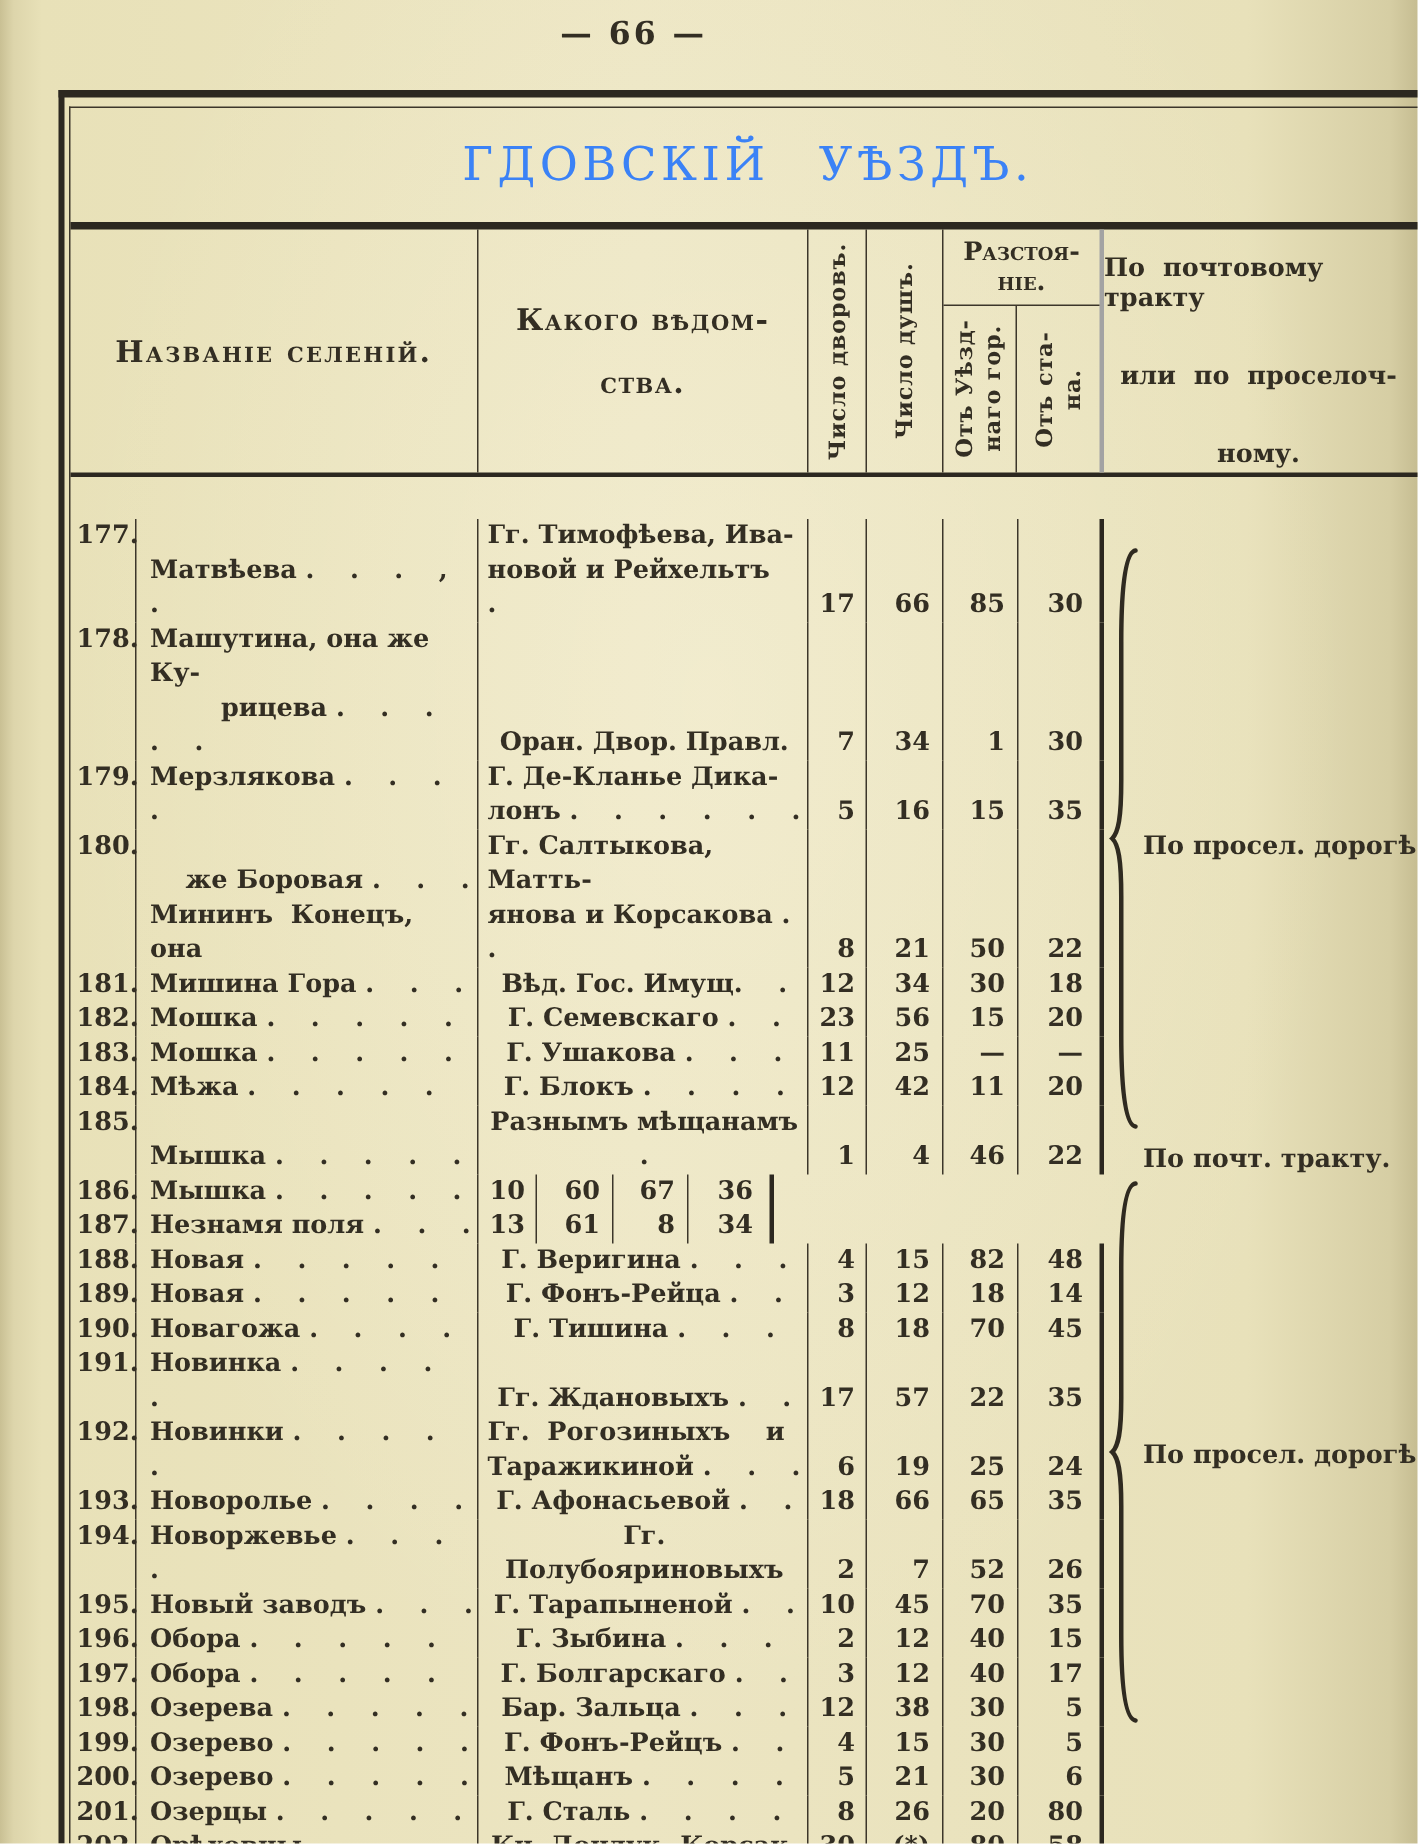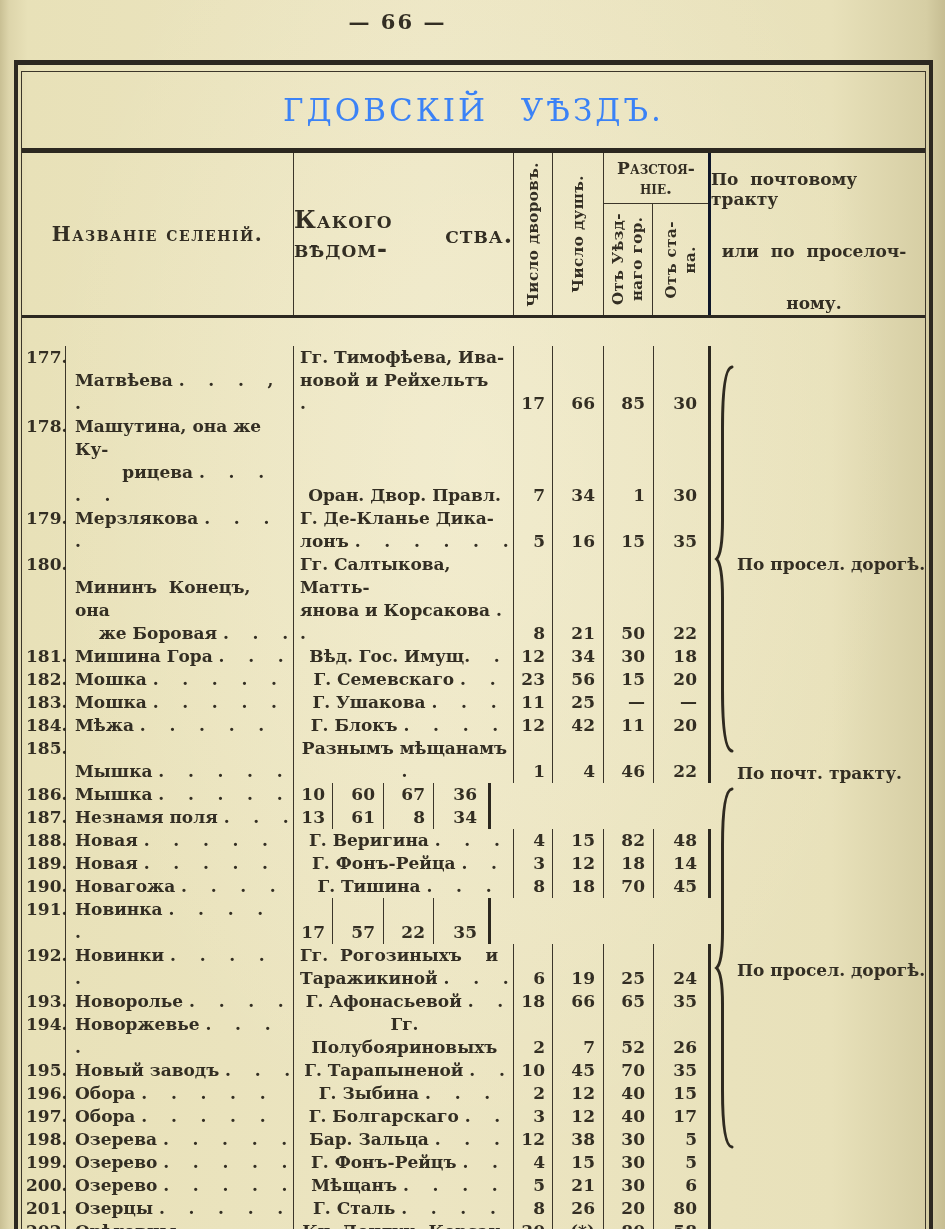--- a/index.html
+++ b/index.html
@@ -4,21 +4,21 @@
 <style>
   html,body{margin:0;padding:0;}
   body{
     width:945px;height:1229px;overflow:hidden;
     font-family:"DejaVu Serif","Liberation Serif",serif;
     color:#332e23;
     background:
       radial-gradient(ellipse at 50% 38%, rgba(255,252,235,.30), rgba(0,0,0,0) 65%),
       linear-gradient(90deg,#c9c094 0,#ddd5ab 9px,#e8e1b8 28px,#ece5c2 45%,#e8e1ba 88%,#d6cea4 98%,#c6bd92 100%);
   }
-  .page{position:relative;width:795px;height:1229px;}
+  .page{position:relative;width:795px;height:1229px;margin-left:25px;}
   .page-number{
     position:absolute;top:9px;left:0;width:100%;
     text-align:center;font-size:21px;font-weight:700;letter-spacing:2px;
   }
   .frame-outer{
     position:absolute;top:60px;left:14px;width:911px;bottom:0;
     border-left:4px solid #2c2820;border-right:4px solid #2c2820;border-top:5px solid #2c2820;
   }
   .frame-inner{
     position:absolute;top:6px;left:3px;right:3px;bottom:0;
@@ -27,33 +27,33 @@
   .title{
     height:76px;display:flex;align-items:center;justify-content:center;
     font-size:31px;font-weight:400;letter-spacing:3px;word-spacing:20px;color:#3b82f6;
     border-bottom:5px solid #2c2820;
   }
   
   .thead{display:flex;height:162px;border-bottom:3px solid #2c2820;}
   .hc{box-sizing:border-box;border-right:1.5px solid #3c362a;}
   .h-name{width:272px;display:flex;align-items:center;justify-content:center;
     font-variant-caps:small-caps;font-size:20px;font-weight:700;letter-spacing:1.5px;}
-  .h-ved{width:220px;display:flex;flex-direction:row;align-items:center;justify-content:space-evenly;
-    font-variant-caps:small-caps;font-size:24px;font-weight:700;letter-spacing:1px;padding:30px 0;}
+  .h-ved{width:220px;display:flex;flex-direction:column;align-items:center;justify-content:space-evenly;
+    font-variant-caps:small-caps;font-size:20px;font-weight:700;letter-spacing:1px;padding:30px 0;}
   .h-dvor{width:39px}.h-dush{width:51px}
   .h-vert{display:flex;align-items:center;justify-content:center;}
   .vtext{writing-mode:vertical-rl;transform:rotate(180deg);white-space:pre-line;
     font-size:15px;font-weight:700;letter-spacing:.5px;line-height:1.25;text-align:center;}
   .h-razst{width:107px;display:flex;flex-direction:column;}
   .h-razst .rz-top{height:50px;border-bottom:1.5px solid #3c362a;display:flex;flex-direction:column;
     align-items:center;justify-content:center;font-variant-caps:small-caps;font-size:17px;font-weight:700;line-height:1.2;}
   .h-razst .rz-bottom{flex:1;display:flex;}
   .h-uezd{width:50px;border-right:1.5px solid #3c362a;box-sizing:border-box;}
   .h-stan{width:57px;}
-  .h-razst-wrap{border-right:3px solid #0f172a;}
+  .h-razst-wrap{border-right:3px solid #a3a3a3;}
   .h-road{width:206px;border-right:none;display:flex;flex-direction:column;align-items:center;
     justify-content:space-evenly;font-size:17px;font-weight:700;padding:16px 0;word-spacing:6px;gap:32px;}
   
   .tbody{position:relative;padding-top:28px;padding-bottom:14px;font-size:17px;font-weight:700;line-height:23px;}
   .row{display:flex;align-items:stretch;}
   .cell{box-sizing:border-box;border-right:1.5px solid #3c362a;display:flex;flex-direction:column;}
   .c-num{width:44px;padding-left:4px;justify-content:flex-start;}
   .c-name{width:228px;padding-left:9px;padding-right:2px;justify-content:flex-end;white-space:pre-wrap;}
   .c-ved{width:220px;padding-left:6px;padding-right:4px;justify-content:flex-end;white-space:pre-wrap;}
   .c-ved.center{text-align:center;}
@@ -138,21 +138,21 @@
             <div class="cell c-num">179.</div>
             <div class="cell c-name"><span>Мерзлякова .    .    .    .</span></div>
             <div class="cell c-ved"><span>Г. Де-Кланье Дика-</span><span>лонъ .    .    .    .    .    .</span></div>
             <div class="cell c-val c-v0">5</div>
             <div class="cell c-val c-v1">16</div>
             <div class="cell c-val c-v2">15</div>
             <div class="cell c-val c-v3">35</div>
           </div>
           <div class="row">
             <div class="cell c-num">180.</div>
-            <div class="cell c-name"><span>Мининъ  Конецъ,  она</span><span>    же Боровая .    .    .</span></div>
+            <div class="cell c-name"><span>    же Боровая .    .    .</span><span>Мининъ  Конецъ,  она</span></div>
             <div class="cell c-ved"><span>Гг. Салтыкова, Матть-</span><span>янова и Корсакова .    .</span></div>
             <div class="cell c-val c-v0">8</div>
             <div class="cell c-val c-v1">21</div>
             <div class="cell c-val c-v2">50</div>
             <div class="cell c-val c-v3">22</div>
           </div>
           <div class="row">
             <div class="cell c-num">181.</div>
             <div class="cell c-name"><span>Мишина Гора .    .    .</span></div>
             <div class="cell c-ved center"><span>Вѣд. Гос. Имущ.    .</span></div>
@@ -236,20 +236,21 @@
             <div class="cell c-name"><span>Новагожа .    .    .    .</span></div>
             <div class="cell c-ved center"><span>Г. Тишина .    .    .</span></div>
             <div class="cell c-val c-v0">8</div>
             <div class="cell c-val c-v1">18</div>
             <div class="cell c-val c-v2">70</div>
             <div class="cell c-val c-v3">45</div>
           </div>
           <div class="row">
             <div class="cell c-num">191.</div>
             <div class="cell c-name"><span>Новинка .    .    .    .    .</span></div>
+            <div class="cell c-ved center"><span>Гг. Ждановыхъ .    .</span></div>
             <div class="cell c-val c-v0">17</div>
             <div class="cell c-val c-v1">57</div>
             <div class="cell c-val c-v2">22</div>
             <div class="cell c-val c-v3">35</div>
           </div>
           <div class="row">
             <div class="cell c-num">192.</div>
             <div class="cell c-name"><span>Новинки .    .    .    .    .</span></div>
             <div class="cell c-ved"><span>Гг.  Рогозиныхъ    и</span><span>Таражикиной .    .    .</span></div>
             <div class="cell c-val c-v0">6</div>

